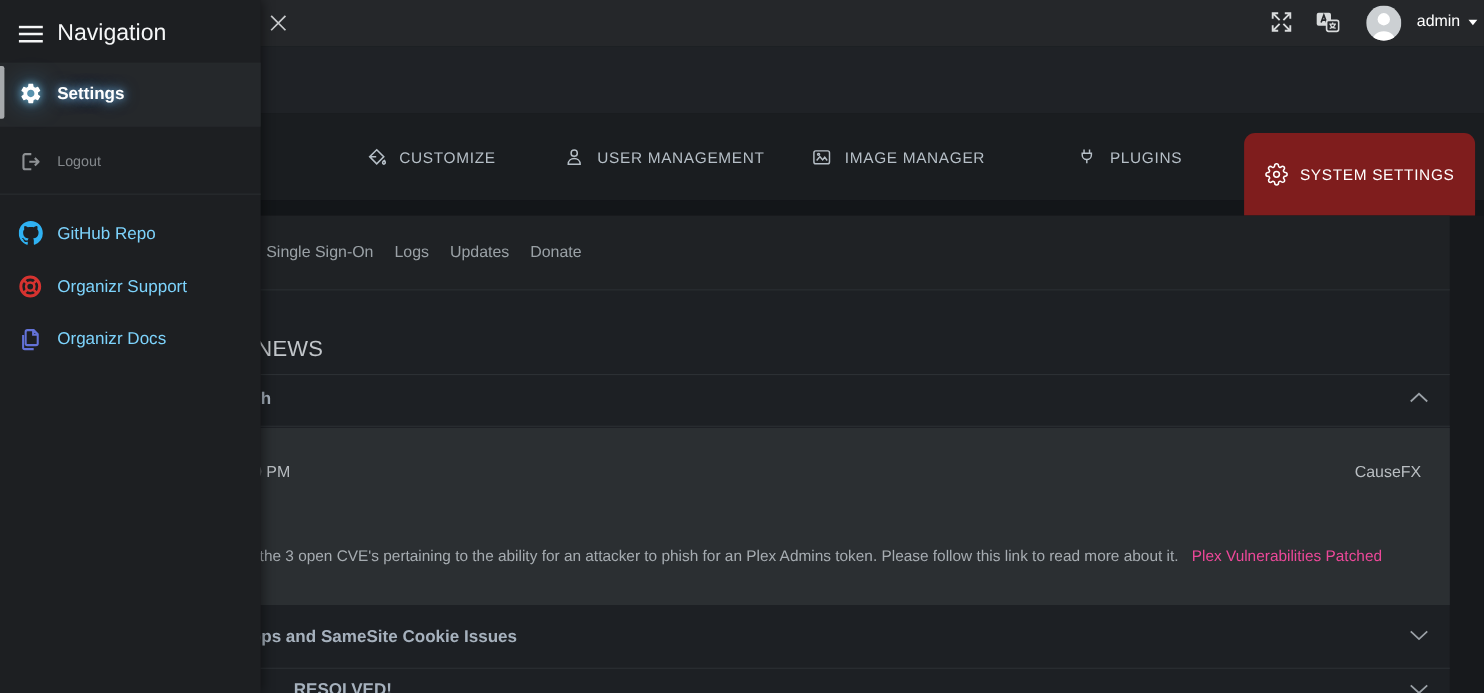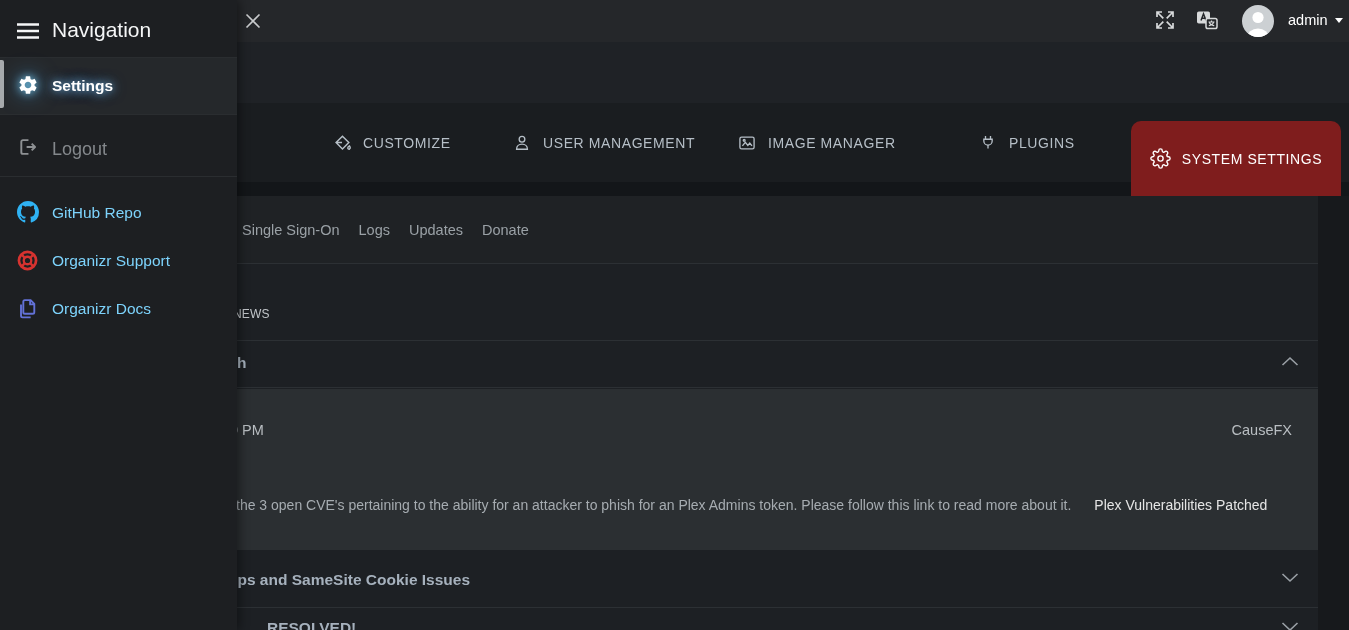--- a/index.html
+++ b/index.html
@@ -43,51 +43,51 @@
   
   #subtab-row{ left:0; top:196px; width:1318px; height:67px; background:#1f2225; }
   #subtabs{ left:242px; top:196px; height:67px; display:flex; align-items:center; gap:19px; }
   .subtab{ color:#9aa1a6; font-size:14.5px; cursor:pointer; }
 
   
   #content{ left:0; top:263px; width:1318px; height:367px; background:#1d2024; }
   .hr{ position:absolute; left:0; width:1318px; height:1px; background:#2c3034; }
   #hr-subtabs{ top:263px; } #hr-news{ top:340px; } #hr-sec1{ top:387px; } #hr-sec2{ top:607px; }
 
-  #news-heading{ left:233px; top:307px; font-size:12px; color:#c2c6ca; letter-spacing:.2px; }
+  #news-heading{ left:233px; top:307px; font-size:20px; color:#c2c6ca; letter-spacing:.2px; }
   .section-title{ position:absolute; font-size:15.5px; font-weight:bold; color:#a6b1bd; cursor:pointer; }
   #sec1-title{ left:237px; top:354px; }
   #sec2-title{ left:228px; top:571px; }
   #sec3-title{ left:267px; top:619px; }
   .chev{ position:absolute; left:1281px; width:18px; height:11px; cursor:pointer; }
   #chev-1{ top:356px; } #chev-2{ top:572px; } #chev-3{ top:621px; }
 
   #panel{ left:0; top:389px; width:1318px; height:161px; background:#2b2f32; }
   #post-time{ left:230px; top:422px; font-size:14.5px; color:#b9bec2; }
   #post-author{ right:57px; top:422px; font-size:14.5px; color:#b9bec2; }
   #post-line1{ left:238px; top:458px; font-size:14px; color:#a6acb1; }
   #post-line2{ left:236px; top:497px; font-size:14px; color:#a6acb1; white-space:nowrap; }
-  #post-link{ color:#e5e5e5; margin-left:23px; cursor:pointer; }
+  #post-link{ color:#ec4899; margin-left:12px; cursor:pointer; }
 
   
   #sidebar{ left:0; top:0; width:237px; height:630px; background:#1d1f22; z-index:20;
             box-shadow:2px 0 10px rgba(0,0,0,.45); }
   .sb-divider{ position:absolute; left:0; width:237px; height:1px; background:#2a2d30; }
   #sbd-1{ top:57px; } #sbd-2{ top:114px; } #sbd-3{ top:176px; }
   #hamburger{ left:17px; top:23px; width:22px; height:16px; cursor:pointer; }
   #sb-title{ left:52px; top:18px; font-size:21px; color:#f5f6f7; }
   #sb-settings-row{ left:0; top:58px; width:237px; height:56px; background:#25282b; cursor:pointer; }
   #sb-accent{ left:0; top:60px; width:4px; height:48px; background:#a7aaac; border-radius:0 2px 2px 0; }
   #gear-glow{ left:17px; top:74px; width:22px; height:22px;
       filter:drop-shadow(0 0 4px rgba(125,215,255,.95)) drop-shadow(0 0 10px rgba(80,180,255,.55)); }
   #sb-settings-label{ left:52px; top:77px; font-size:15.5px; font-weight:bold; color:#ffffff;
       text-shadow:0 0 8px rgba(130,205,255,.85), 0 0 14px rgba(80,170,255,.5); }
   #sb-logout-row{ left:0; top:115px; width:237px; height:61px; cursor:pointer; }
   #logout-icon{ left:17px; top:136px; width:22px; height:22px; }
-  #sb-logout-label{ left:52px; top:139px; font-size:18px; color:#84888c; }
+  #sb-logout-label{ left:52px; top:139px; font-size:13px; color:#84888c; }
   .sb-link-label{ position:absolute; left:52px; font-size:15.5px; color:#7dd3fc; }
   #github-icon{ left:17px; top:201px; width:22px; height:22px; }
   #sb-github-label{ top:204px; }
   #support-icon{ left:16px; top:249px; width:23px; height:23px; }
   #sb-support-label{ top:252px; }
   #docs-icon{ left:16px; top:297px; width:23px; height:23px; }
   #sb-docs-label{ top:300px; }
   .sb-row{ position:absolute; left:0; width:237px; height:48px; cursor:pointer; }
   #sb-github-row{ top:188px; } #sb-support-row{ top:236px; } #sb-docs-row{ top:284px; }
 </style>

